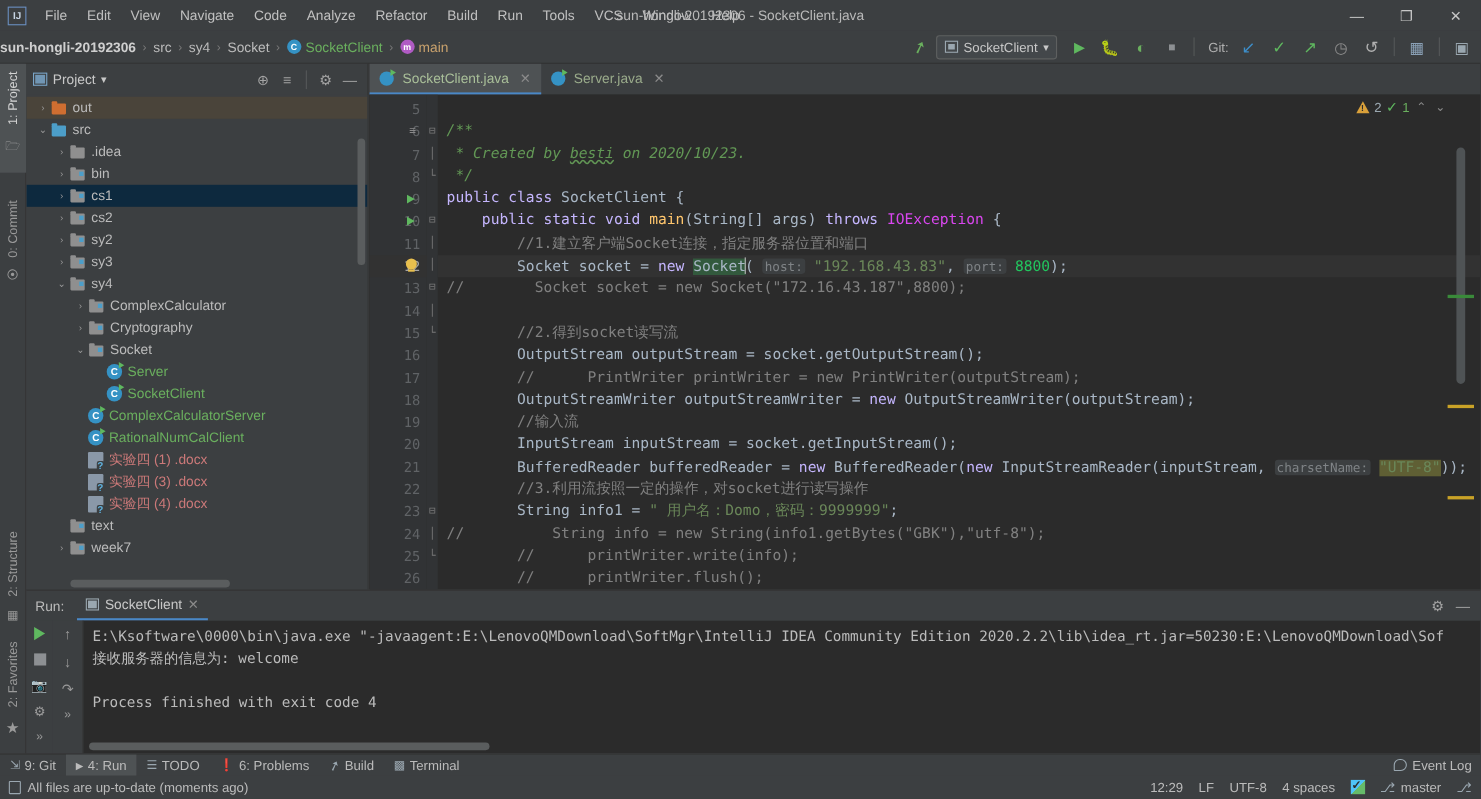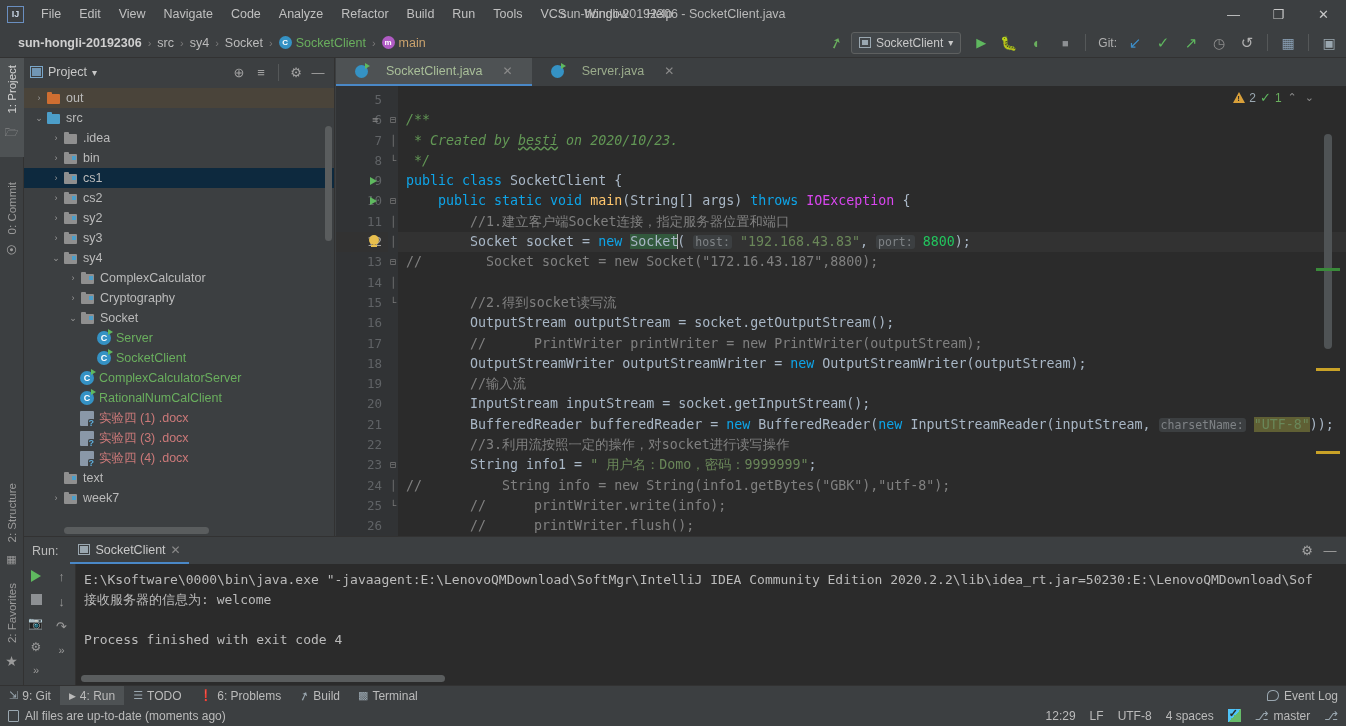--- a/index.html
+++ b/index.html
@@ -38,21 +38,21 @@
     position: absolute; right: 0; top: 0; height: 28px; display: flex; align-items: center;
   }
   .win-btn {
     width: 45px; height: 28px; display: flex; align-items: center; justify-content: center;
     color: #c8c8c8; font-size: 13px;
   }
 
   
   .navbar {
     height: 30px; background: #3c3f41; display: flex; align-items: center;
-    padding-left: 18px; border-bottom: 1px solid #323232; position: relative; justify-content: flex-end;
+    padding-left: 0; border-bottom: 1px solid #323232; position: relative; justify-content: flex-end;
   }
   .crumb { display: flex; align-items: center; color: #bbbbbb; font-size: 12.5px; }
   .crumb.strong { font-weight: bold; color: #cfcfcf; }
   .crumb-sep { color: #7a7a7a; margin: 0 6px; font-size: 11px; }
   .crumb.cls { color: #6aaf5e; }
   .crumb.mth { color: #c9a26d; }
   .cicon {
     width: 13px; height: 13px; border-radius: 50%; display: inline-flex;
     align-items: center; justify-content: center; font-size: 8px; font-weight: bold;
     color: #ffffff; margin-right: 4px;
@@ -150,21 +150,21 @@
     background: #5a5d5e; border-radius: 4px;
   }
 
   
   .editor-area {
     position: absolute; left: 336px; top: 58px; right: 0; bottom: 190px;
     background: #2b2b2b; display: flex; flex-direction: column;
   }
   .tabs { height: 28px; background: #3c3f41; display: flex; align-items: stretch; flex: none; position: relative;}
   .tab {
-    display: flex; align-items: center; gap: 18px; padding: 0 19px; font-size: 12.5px;
+    display: flex; align-items: center; gap: 8px; padding: 0 9px; font-size: 12.5px;
     color: #9aab8b; border-bottom: 2px solid transparent; cursor: default;
   }
   .tab.active { background: #4e5254; border-bottom: 2px solid #4a88c7; color: #a9bf99; }
   .tab .tcicon {
     width: 13px; height: 13px; border-radius: 50%; background: #3592c4;
     display: inline-block; position: relative;
   }
   .tab .tcicon::after{ content:''; position:absolute; right:-2px; top:-2px; width:0;height:0;
      border-left:5px solid #5fb85f; border-top:3px solid transparent; border-bottom:3px solid transparent;}
   .tab .x { color: #8b8b8b; font-size: 12px; margin-left: 2px; }
@@ -196,21 +196,21 @@
   .bulb::after{content:'';position:absolute;left:2px;top:10px;width:6px;height:2px;background:#e8bf4e;}
   .fold-col { width: 10px; flex: none; background: #313335; padding-top: 4px; }
   .fold-m { height: 20.3px; line-height: 20.3px; text-align: center; color: #787878; font-size: 10px; }
 
   .code { flex: 1; position: relative; padding-top: 4px; overflow: hidden; }
   .cline {
     height: 20.3px; line-height: 20.3px; font-size: 13.3px; white-space: pre;
     padding-left: 8px; color: #a9b7c6;
   }
   .cline.cur { background: #323232; }
-  .kw { color: #0ea5e9; text-align: right; }
+  .kw { color: #c4b5fd; text-align: right; }
   .cm { color: #808080; }
   .jd { color: #629755; font-style: italic; }
   .jd-u { color: #629755; font-style: italic; text-decoration: underline wavy #629755; }
   .str { color: #6a8759; }
   .num { color: #22c55e; }
   .hint { color: #7f8386; background: #3c3f41; border-radius: 3px; padding: 0 2px; font-size: 11.5px; }
   .sel-tok { background: #32593d; }
   .str-hl { color: #6a8759; background: #5f5f34; }
   .cn { color: #a9b7c6; }
   .caret { display:inline-block; width:1px; height:15px; background:#bbbbbb; vertical-align:-3px; margin:0 -1px;}

